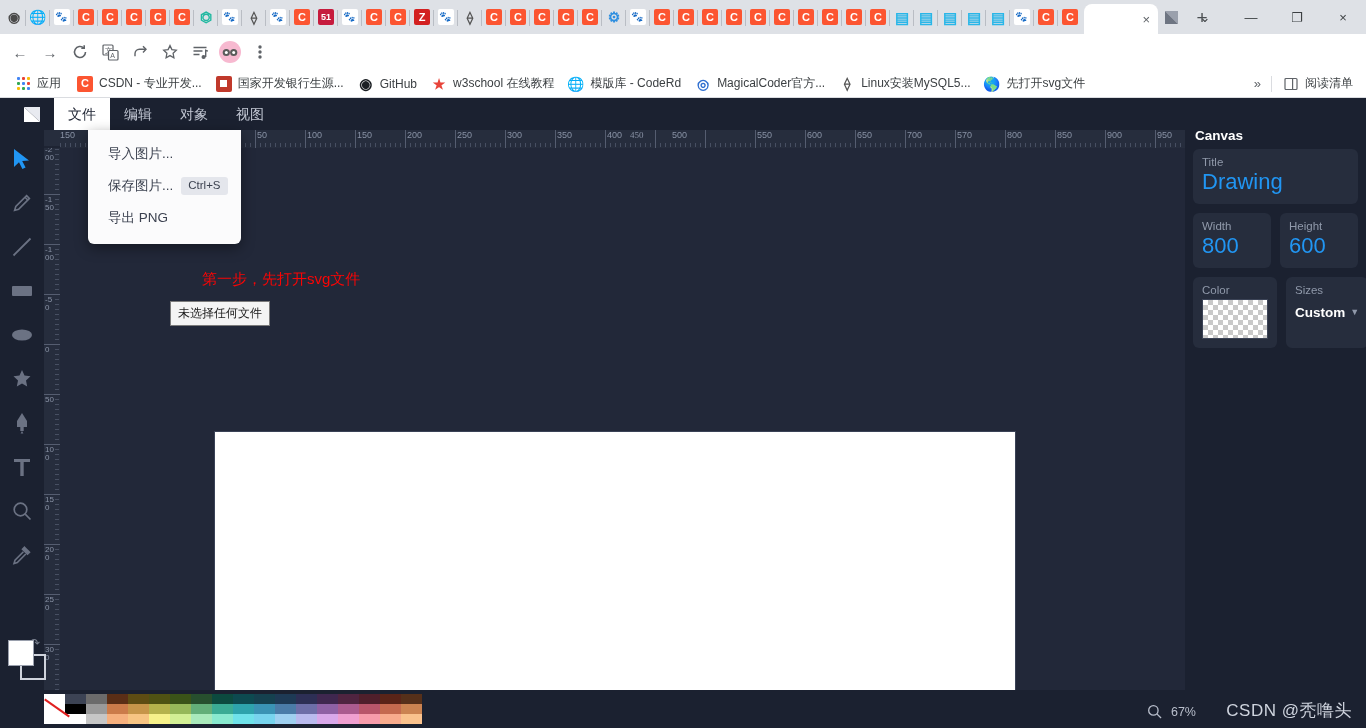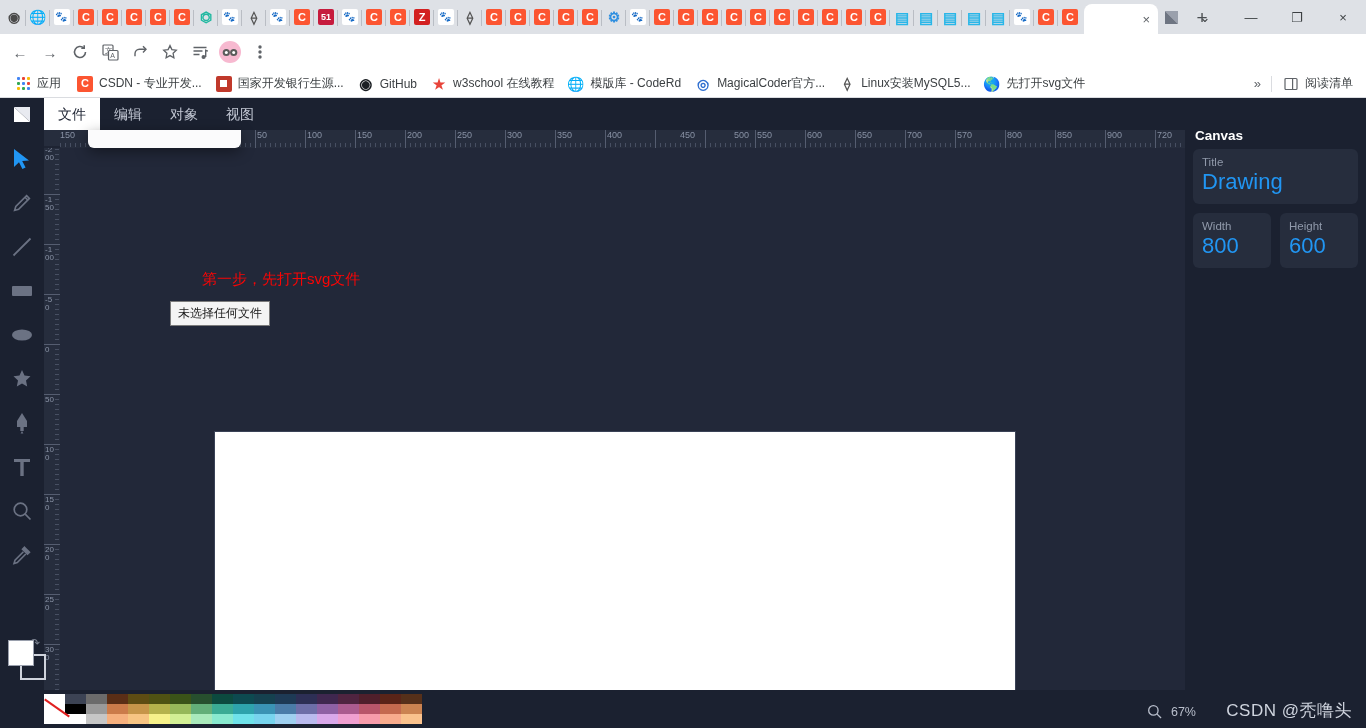--- a/index.html
+++ b/index.html
@@ -122,21 +122,21 @@
 
   
   .app {
     position:absolute; left:0; top:98px; width:1366px; height:630px;
     background:#1e2433;
   }
 
   
   .menubar {
     height:32px; background:#1b2130; display:flex; align-items:center;
-    padding-left:0; position:relative; z-index:40;
+    padding-left:10px; position:relative; z-index:40;
   }
   .logo-box {
     width:44px; height:32px; display:flex;
     align-items:center; justify-content:center;
   }
   .menu-item {
     padding:0 14px; height:32px; line-height:32px;
     font-size:14px; color:#c3c8d4; cursor:default;
   }
   .menu-item.active { background:#fff; color:#1b2130; }
@@ -625,20 +625,30 @@
       <div id="menubar-items" style="display:flex;">
           <div class="menu-item active">文件</div>
           <div class="menu-item">编辑</div>
           <div class="menu-item">对象</div>
           <div class="menu-item">视图</div>
         </div>
     </div>
 
     <div class="dropdown">
       <div id="ddlist">
+          <div class="dd-item">
+            <span>导入图片...</span>
+          </div>
+          <div class="dd-item">
+            <span>保存图片...</span>
+            <span class="kbd">Ctrl+S</span>
+          </div>
+          <div class="dd-item">
+            <span>导出 PNG</span>
+          </div>
         </div>
     </div>
 
     <div class="tooltip">未选择任何文件</div>
 
     <div class="annot">第一步，先打开svg文件</div>
 
     <div class="toolcol">
       <div class="tool active">
         <svg width="20" height="22" viewBox="0 0 20 22">
@@ -829,32 +839,32 @@
         <div class="rh-min" style="left: 550px;"></div>
         <div class="rh-min" style="left: 555px;"></div>
         <div class="rh-min" style="left: 560px;"></div>
         <div class="rh-min" style="left: 565px;"></div>
         <div class="rh-min" style="left: 570px;"></div>
         <div class="rh-min" style="left: 575px;"></div>
         <div class="rh-min" style="left: 580px;"></div>
         <div class="rh-min" style="left: 585px;"></div>
         <div class="rh-min" style="left: 590px;"></div>
         <div class="rh-tick" style="left: 595px;"></div>
-        <div class="rh-lab" style="left: 618px;">450</div>
+        <div class="rh-lab" style="left: 568px; font-family: Liberation Serif, serif;">450</div>
         <div class="rh-min" style="left: 600px;"></div>
         <div class="rh-min" style="left: 605px;"></div>
         <div class="rh-min" style="left: 610px;"></div>
         <div class="rh-min" style="left: 615px;"></div>
         <div class="rh-min" style="left: 620px;"></div>
         <div class="rh-min" style="left: 625px;"></div>
         <div class="rh-min" style="left: 630px;"></div>
         <div class="rh-min" style="left: 635px;"></div>
         <div class="rh-min" style="left: 640px;"></div>
         <div class="rh-tick" style="left: 645px;"></div>
-        <div class="rh-lab" style="left: 672px; text-align: center;">500</div>
+        <div class="rh-lab" style="left: 610px; text-align: center;">500</div>
         <div class="rh-min" style="left: 650px;"></div>
         <div class="rh-min" style="left: 655px;"></div>
         <div class="rh-min" style="left: 660px;"></div>
         <div class="rh-min" style="left: 665px;"></div>
         <div class="rh-min" style="left: 670px;"></div>
         <div class="rh-min" style="left: 675px;"></div>
         <div class="rh-min" style="left: 680px;"></div>
         <div class="rh-min" style="left: 685px;"></div>
         <div class="rh-min" style="left: 690px;"></div>
         <div class="rh-tick" style="left: 695px;"></div>
@@ -939,21 +949,21 @@
         <div class="rh-min" style="left: 1050px;"></div>
         <div class="rh-min" style="left: 1055px;"></div>
         <div class="rh-min" style="left: 1060px;"></div>
         <div class="rh-min" style="left: 1065px;"></div>
         <div class="rh-min" style="left: 1070px;"></div>
         <div class="rh-min" style="left: 1075px;"></div>
         <div class="rh-min" style="left: 1080px;"></div>
         <div class="rh-min" style="left: 1085px;"></div>
         <div class="rh-min" style="left: 1090px;"></div>
         <div class="rh-tick" style="left: 1095px;"></div>
-        <div class="rh-lab" style="left: 1095px;">720</div>
+        <div class="rh-lab" style="left: 1095px;">950</div>
         <div class="rh-min" style="left: 1100px;"></div>
         <div class="rh-min" style="left: 1105px;"></div>
         <div class="rh-min" style="left: 1110px;"></div>
         <div class="rh-min" style="left: 1115px;"></div>
         <div class="rh-min" style="left: 1120px;"></div>
       </div>
     <div class="ruler-v" id="ruler-v">
         <div class="rv-lab" style="top: -2px;">-200</div>
         <div class="rv-min" style="top: 1px;"></div>
         <div class="rv-min" style="top: 6px;"></div>
@@ -1101,20 +1111,33 @@
         <div class="fld">
           <div class="fld-lab">Width</div>
           <div class="fld-val">800</div>
         </div>
         <div class="fld">
           <div class="fld-lab">Height</div>
           <div class="fld-val">600</div>
         </div>
       </div>
 
+      <div class="row2">
+        <div class="fld">
+          <div class="fld-lab">Color</div>
+          <div class="checker"></div>
+        </div>
+        <div class="fld">
+          <div class="fld-lab">Sizes</div>
+          <div class="sel-val">
+            <span>Custom</span>
+            <span class="caret">▼</span>
+          </div>
+        </div>
+      </div>
     </div>
 
     <div class="bottombar">
       <div class="palette" id="palette">
         <div class="pal-none"></div>
         <div class="pal-col">
           <i style="background:#3c4354"></i>
             <i style="background:#000000"></i>
             <i style="background:#ffffff"></i>
         </div>

